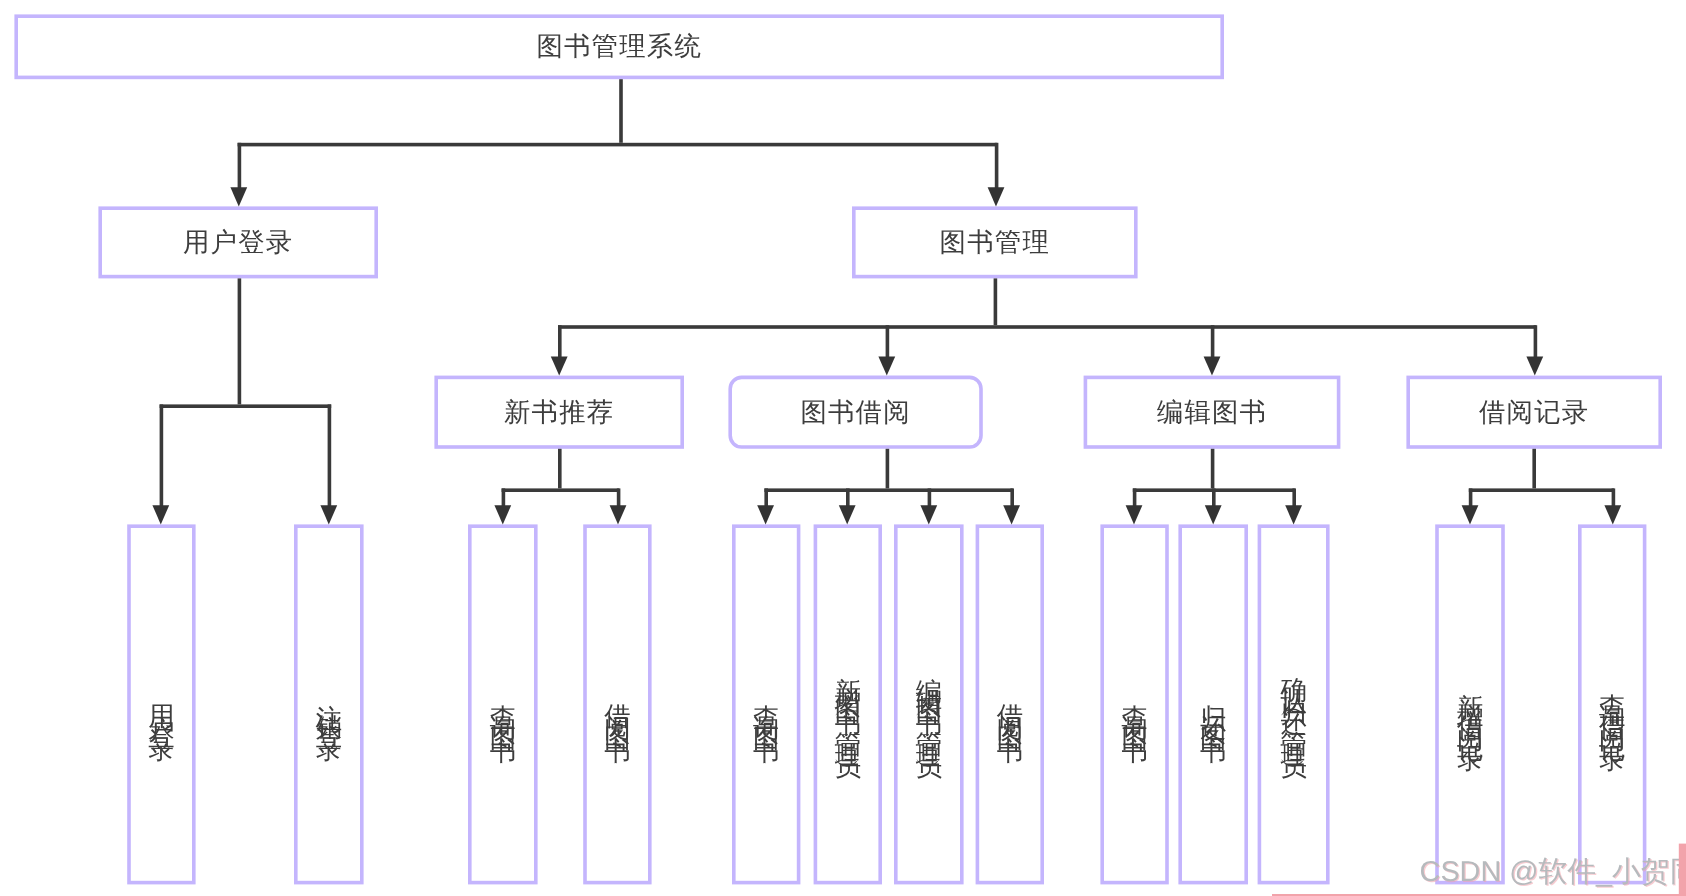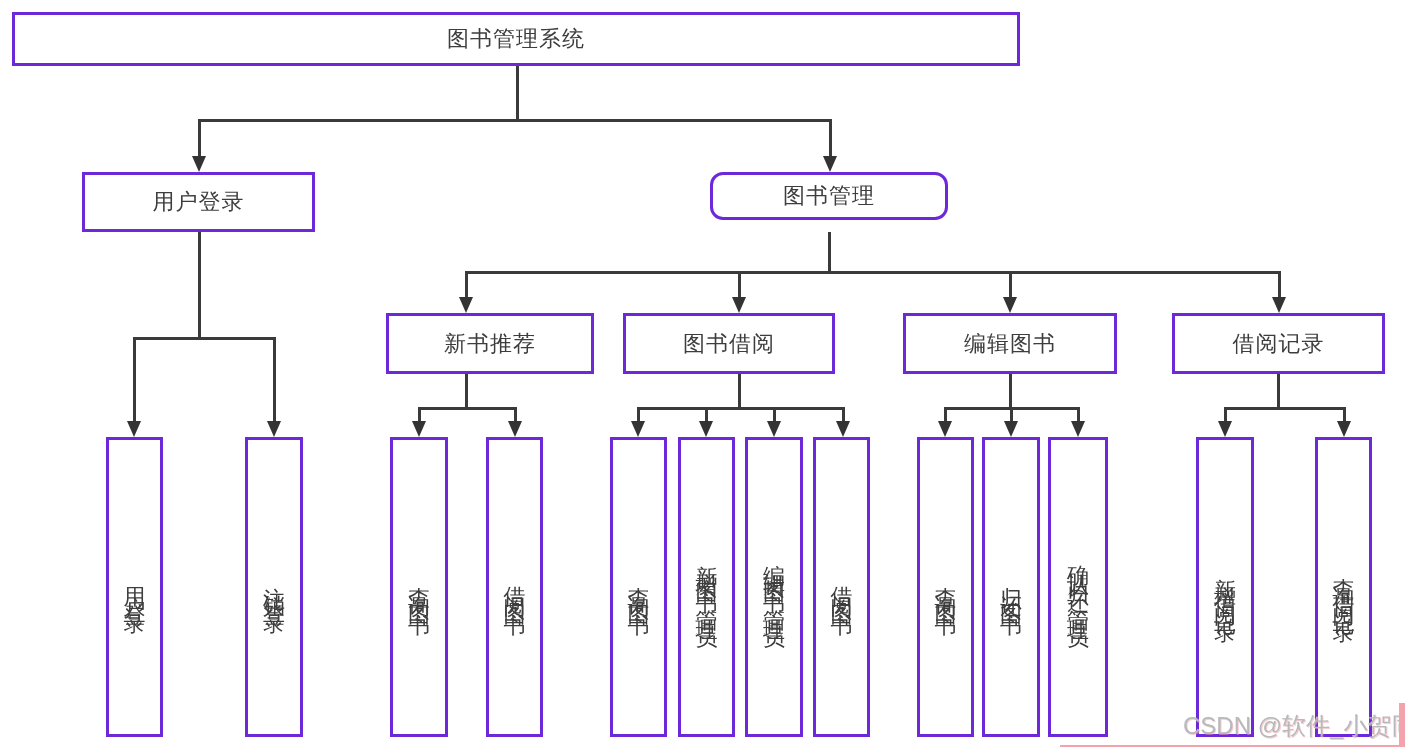--- a/index.html
+++ b/index.html
@@ -1,21 +1,21 @@
 <!DOCTYPE html>
 <html><head>
 <meta charset="utf-8">
 <style>
   html,body{margin:0;padding:0;background:#ffffff;}
   .canvas{
     position:relative;width:1405px;height:747px;background:#ffffff;
     font-family:"Liberation Sans","DejaVu Sans",sans-serif;overflow:hidden;
   }
   .box{
-    position:absolute;box-sizing:border-box;border:3px solid #6d28d9;background:#ffffff;
+    position:absolute;box-sizing:border-box;border:3px solid #c4b5fd;background:#ffffff;
     display:flex;align-items:center;justify-content:center;
     color:#3d3d3d;font-size:22px;letter-spacing:1px;
   }
   .vbox{writing-mode:vertical-rl;text-orientation:mixed;letter-spacing:9px;line-height:1.1;}
   .vl{position:absolute;width:2.5px;background:#3a3a3a;}
   .hl{position:absolute;height:2.5px;background:#3a3a3a;}
   .ar{position:absolute;width:0;height:0;border-left:7px solid transparent;
       border-right:7px solid transparent;border-top:16px solid #333333;}
   .wm{
     position:absolute;left:1183px;top:710px;width:222px;
@@ -29,28 +29,28 @@
 
 <div class="canvas">
 
   <div class="box" style="left:12px;top:12px;width:1008px;height:54px;">
     <span>图书管理系统</span>
   </div>
 
   <div class="box" style="left:82px;top:172px;width:233px;height:60px;">
     <span>用户登录</span>
   </div>
-  <div class="box" style="left:710px;top:172px;width:238px;height:48px;border-radius:13px;">
+  <div class="box" style="left:710px;top:172px;width:238px;height:60px;">
     <span>图书管理</span>
   </div>
 
-  <div class="box" style="left:362px;top:313px;width:208px;height:61px;margin-left:24px;">
+  <div class="box" style="left:362px;top:313px;width:208px;height:61px;">
     <span>新书推荐</span>
   </div>
-  <div class="box" style="left:623px;top:313px;width:212px;height:61px;">
+  <div class="box" style="left:607px;top:313px;width:212px;height:61px;border-radius:11px;">
     <span>图书借阅</span>
   </div>
   <div class="box" style="left:903px;top:313px;width:214px;height:61px;">
     <span>编辑图书</span>
   </div>
   <div class="box" style="left:1172px;top:313px;width:213px;height:61px;">
     <span>借阅记录</span>
   </div>
 
   <div class="box vbox" style="left:106px;top:437px;width:57px;height:300px;">

